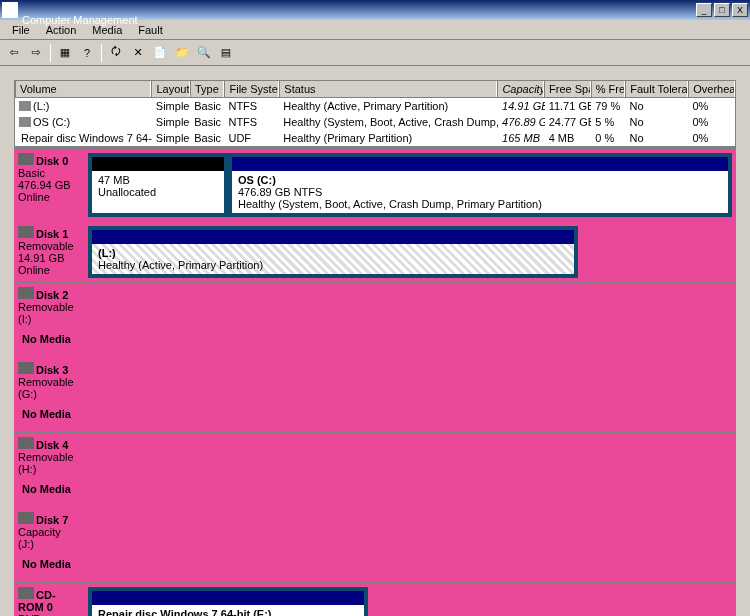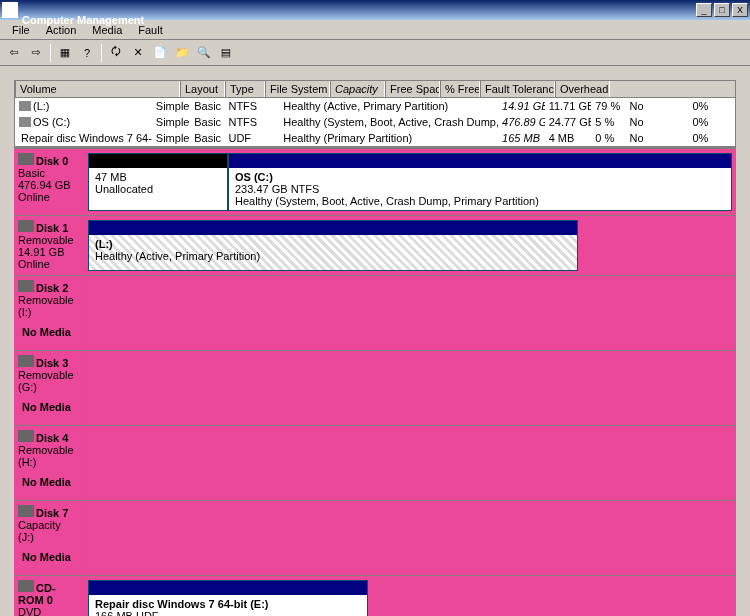--- a/index.html
+++ b/index.html
@@ -1,19 +1,19 @@
 <!DOCTYPE html>
 <html><head>
 <meta charset="utf-8">
 <style>
 * { box-sizing: border-box; margin: 0; padding: 0; font-family: Tahoma, sans-serif; font-size: 11px; }
 body { background: #d4cfc6; width: 750px; height: 616px; overflow: hidden; }
 .titlebar { background: linear-gradient(#0a246a, #a6caf0); height: 20px; display: flex; align-items: center; padding: 0 2px; color: white; }
 .titlebar .icon { width: 16px; height: 16px; background: #fff; margin-right: 4px; display: flex; align-items: center; justify-content: center; }
-.titlebar .title { flex: 1; font-weight: bold; margin-top: 20px; }
+.titlebar .title { flex: 1; font-weight: normal; margin-top: 20px; }
 .winbtn { width: 16px; height: 14px; background: #c0c0c0; border: 1px solid #fff; border-right-color: #404040; border-bottom-color: #404040; margin-left: 2px; display: flex; align-items: center; justify-content: center; font-size: 9px; color: #000; cursor: pointer; }
 .menubar { background: #d4cfc6; height: 20px; display: flex; align-items: center; padding: 0 4px; border-bottom: 1px solid #808080; }
 .menubar span { padding: 2px 8px; cursor: pointer; }
 .toolbar { background: #d4cfc6; height: 26px; display: flex; align-items: center; padding: 0 4px; border-bottom: 1px solid #808080; gap: 2px; }
 .tbtn { width: 20px; height: 20px; display: flex; align-items: center; justify-content: center; cursor: pointer; }
 .tsep { width: 1px; height: 18px; background: #808080; margin: 0 2px; border-right: 1px solid #fff; }
 .content { height: 550px; background: #d4cfc6; padding: 14px; }
 .volumes-table { background: #fff; border: 1px solid #808080; }
 .volumes-header { display: flex; background: #d4cfc6; border-bottom: 1px solid #808080; }
 .vh { padding: 2px 4px; border-right: 1px solid #fff; border-left: 1px solid #808080; background: #d4cfc6; white-space: nowrap; overflow: hidden; }
@@ -21,21 +21,21 @@
 .vrow { display: flex; padding: 1px 0; }
 .vcell { padding: 1px 4px; white-space: nowrap; overflow: hidden; }
 .vrow .vcell:first-child { display: flex; align-items: center; gap: 2px; }
 .drive-icon { width: 12px; height: 10px; background: #888; display: inline-block; }
 .disk-area { background: #ec4899; border-top: 2px solid #808080; height: 475px; overflow-y: auto; }
 .disk-row { display: flex; border-bottom: 1px solid #808080; min-height: 60px; }
 .disk-label { width: 70px; padding: 4px; border-right: 1px solid #808080; }
 .disk-label .dname { font-weight: bold; }
 .disk-label .dicon { width: 16px; height: 12px; background: #666; display: inline-block; margin-right: 2px; }
 .disk-parts { flex: 1; padding: 4px; display: flex; gap: 0; }
-.part { border: 1px solid #0c4a6e; background: #fff; padding: 0; display: flex; flex-direction: column; }
+.part { border: 4px solid #0c4a6e; background: #fff; padding: 0; display: flex; flex-direction: column; }
 .part-hdr { height: 14px; }
 .part-body { padding: 3px 6px; flex: 1; }
 .part-body .pname { font-weight: bold; }
 .unalloc .part-hdr { background: #000; }
 .primary .part-hdr { background: #000080; }
 .hatched { background: repeating-linear-gradient(45deg, #fff, #fff 3px, #ddd 3px, #ddd 6px); }
 .nomedia { color: #000; padding: 8px 4px; font-weight: bold; }
 .c-vol { width: 165px; } .c-lay { width: 45px; } .c-typ { width: 40px; } .c-fs { width: 65px; }
 .c-stat { width: 265px; } .c-cap { width: 55px; font-style: italic; } .c-free { width: 55px; } .c-pct { width: 40px; } .c-ft { width: 75px; } .c-ov { width: 55px; }
 </style>
@@ -72,20 +72,21 @@
   <span class="tbtn">▤</span>
 </div>
 
 <div class="content">
   <div class="volumes-table">
     <div class="volumes-header">
       <div class="vh c-vol">Volume</div>
       <div class="vh c-lay">Layout</div>
       <div class="vh c-typ">Type</div>
       <div class="vh c-fs">File System</div>
+      <div class="vh c-stat">Status</div>
       <div class="vh c-cap">Capacity</div>
       <div class="vh c-free">Free Space</div>
       <div class="vh c-pct">% Free</div>
       <div class="vh c-ft">Fault Tolerance</div>
       <div class="vh c-ov">Overhead</div>
     </div>
     <div class="volumes-body">
       <div class="vrow">
         <div class="vcell c-vol">
             <span class="drive-icon"></span>
@@ -148,21 +149,21 @@
           <div class="part-hdr"></div>
           <div class="part-body">
             <div>47 MB</div>
             <div>Unallocated</div>
           </div>
         </div>
         <div class="part primary" style="flex:1">
           <div class="part-hdr"></div>
           <div class="part-body">
             <div class="pname">OS  (C:)</div>
-            <div>233.47 GB NTFS</div>
+            <div>476.89 GB NTFS</div>
             <div>Healthy (System, Boot, Active, Crash Dump, Primary Partition)</div>
           </div>
         </div>
       </div>
     </div>
 
     <div class="disk-row">
       <div class="disk-label">
         <div><span class="dicon"></span><span class="dname">Disk 1</span></div>
         <div>Removable</div>

